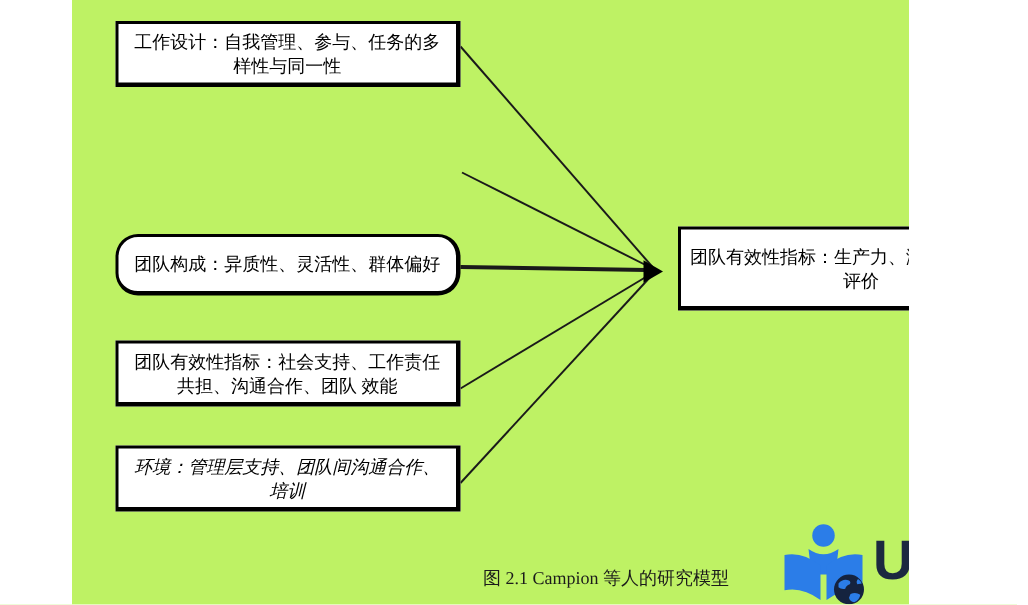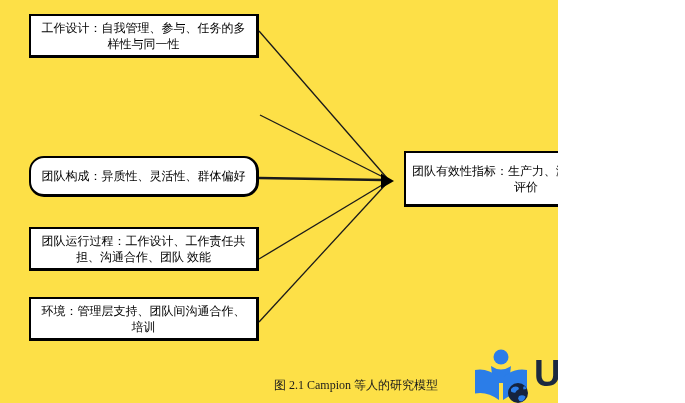--- a/index.html
+++ b/index.html
@@ -4,23 +4,24 @@
 <style>
   :root{
     --ink:#1a1a1a;
     --logo-blue:#2b7de8;
     --logo-dark:#1c2940;
   }
   html,body{margin:0;padding:0;background:#ffffff;}
   #canvas{
     position:relative;
     width:558px;height:403px;
-    background:#fde047;
+    background:#bef264;
     overflow:hidden;
     font-family:"Liberation Serif","DejaVu Serif",serif;
+    margin-left:48px;
   }
   .box{
     position:absolute;
     box-sizing:border-box;
     background:#ffffff;
     border:2px solid #000;
     border-right-width:3px;
     border-bottom-width:3px;
     display:flex;align-items:center;justify-content:center;
     text-align:center;
@@ -67,23 +68,23 @@
       <line x1="259" y1="322" x2="387" y2="183"></line>
     </g>
     <polygon points="394,181 381,173.5 381,188.5" fill="#000"></polygon>
   </svg>
 
   <div class="box" style="left:29px;top:14px;width:230px;height:44px;">工作设计：自我管理、参与、任务的多样性与同一性</div>
 
 
   <div class="box" style="left:29px;top:156px;width:230px;height:41px;border-radius:15px;">团队构成：异质性、灵活性、群体偏好</div>
 
-  <div class="box" style="left:29px;top:227px;width:230px;height:44px;">团队运行过程：工作设计、工作责任共担、沟通合作、团队 效能</div>
+  <div class="box" style="left:29px;top:227px;width:230px;height:44px;">团队有效性指标：社会支持、工作责任共担、沟通合作、团队 效能</div>
 
-  <div class="box" style="left:29px;top:297px;width:230px;height:44px;">环境：管理层支持、团队间沟通合作、培训</div>
+  <div class="box" style="left:29px;top:297px;width:230px;height:44px;font-style:italic;">环境：管理层支持、团队间沟通合作、培训</div>
 
   <div class="box" style="left:404px;top:151px;width:245px;height:56px;">团队有效性指标：生产力、满意度、管理者评价</div>
 
   <div class="caption">图 2.1 Campion 等人的研究模型</div>
 
   <div class="logo">
     <svg class="logo-icon" width="58" height="54" viewBox="0 0 58 54" aria-hidden="true">
 
       <circle cx="27" cy="8" r="7.5" fill="#2b7de8"></circle>
 

